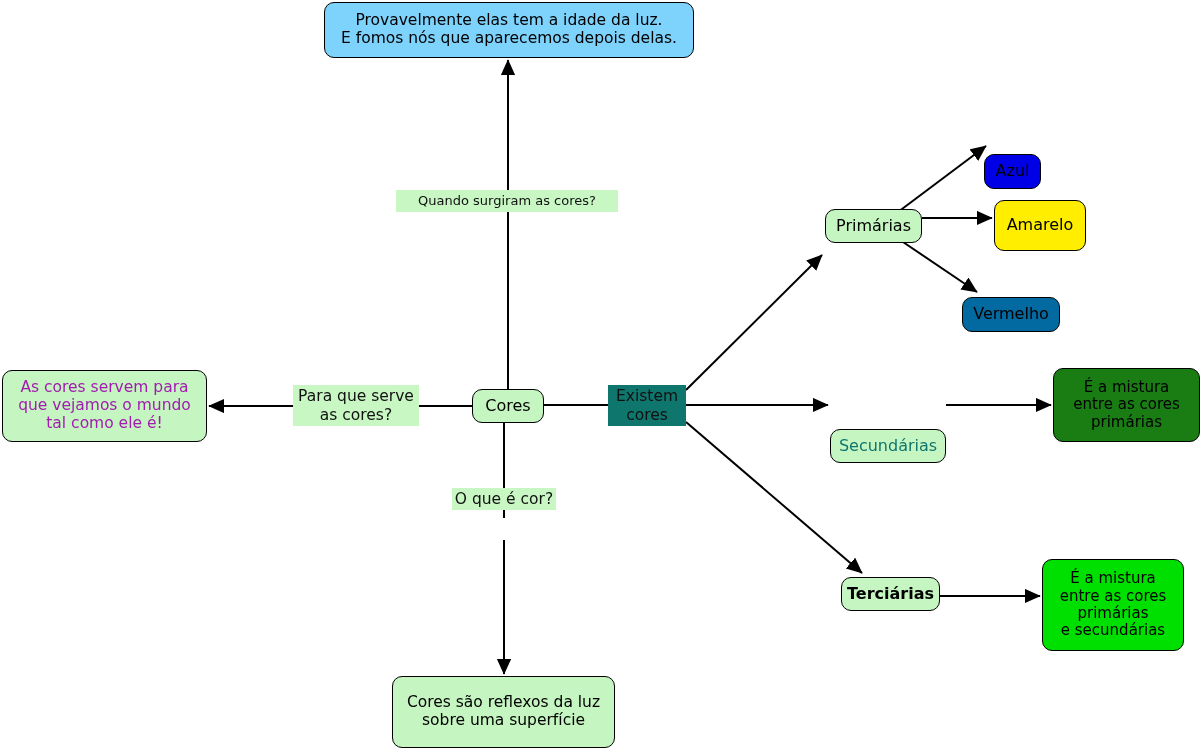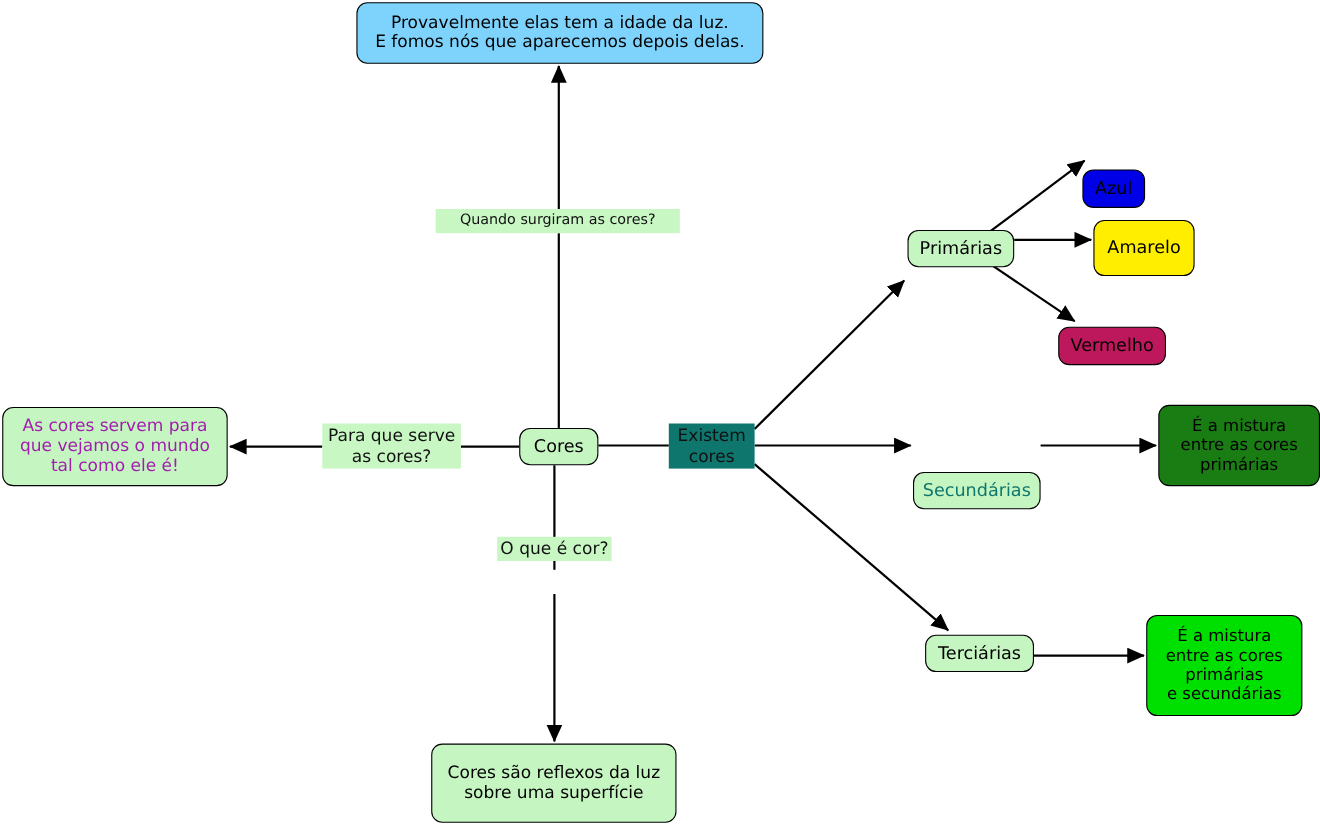--- a/index.html
+++ b/index.html
@@ -98,31 +98,31 @@
   <div class="node" style="left: 472px; top: 389px; width: 72px; height: 34px; background: rgb(197, 245, 192); color: rgb(0, 0, 0); font-size: 16px;">
     <span>Cores</span>
   </div>
 
   <div class="node" style="left: 825px; top: 209px; width: 97px; height: 34px; background: rgb(197, 245, 192); color: rgb(0, 0, 0); font-size: 16px;">
     <span>Primárias</span>
   </div>
   <div class="node" style="left: 830px; top: 389px; width: 116px; height: 34px; background: rgb(197, 245, 192); color: #0f766e; font-size: 16px; margin-top: 40px;">
     <span>Secundárias</span>
   </div>
-  <div class="node" style="left: 841px; top: 577px; width: 99px; height: 34px; background: rgb(197, 245, 192); color: rgb(0, 0, 0); font-size: 16px;">
+  <div class="node" style="left: 841px; top: 577px; width: 99px; height: 34px; background: rgb(197, 245, 192); color: rgb(0, 0, 0); font-size: 16px; font-weight: bold;">
     <span>Terciárias</span>
   </div>
 
   <div class="node" style="left: 984px; top: 106px; width: 57px; height: 35px; background: rgb(0, 0, 230); color: rgb(0, 0, 0); font-size: 16px; margin-top: 48px;">
     <span>Azul</span>
   </div>
   <div class="node" style="left: 994px; top: 200px; width: 92px; height: 51px; background: rgb(255, 238, 0); color: rgb(0, 0, 0); font-size: 16px;">
     <span>Amarelo</span>
   </div>
-  <div class="node" style="left: 962px; top: 297px; width: 98px; height: 35px; background: #be185d; color: rgb(0, 0, 0); font-size: 16px;">
+  <div class="node" style="left: 962px; top: 297px; width: 98px; height: 35px; background: #0369a1; color: rgb(0, 0, 0); font-size: 16px;">
     <span>Vermelho</span>
   </div>
 
   <div class="node" style="left: 1053px; top: 368px; width: 147px; height: 74px; background: rgb(26, 125, 20); color: rgb(0, 0, 0); font-size: 15px;">
     <span>É a mistura
 entre as cores
 primárias</span>
   </div>
   <div class="node" style="left: 1042px; top: 559px; width: 142px; height: 92px; background: rgb(0, 224, 0); color: rgb(0, 0, 0); font-size: 15px;">
     <span>É a mistura

